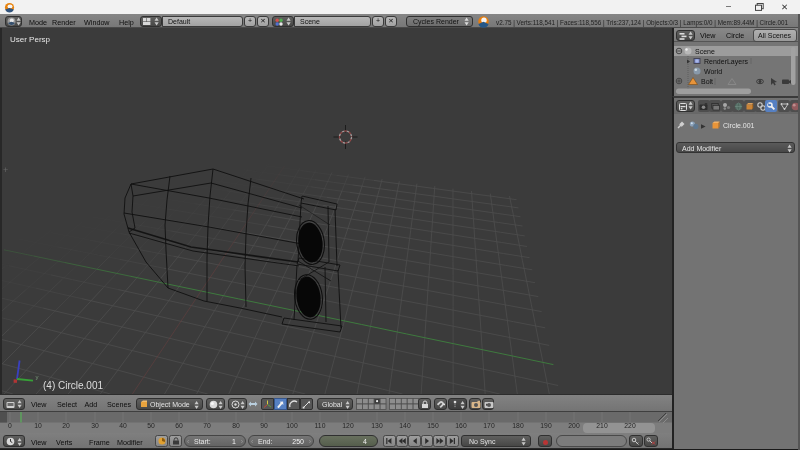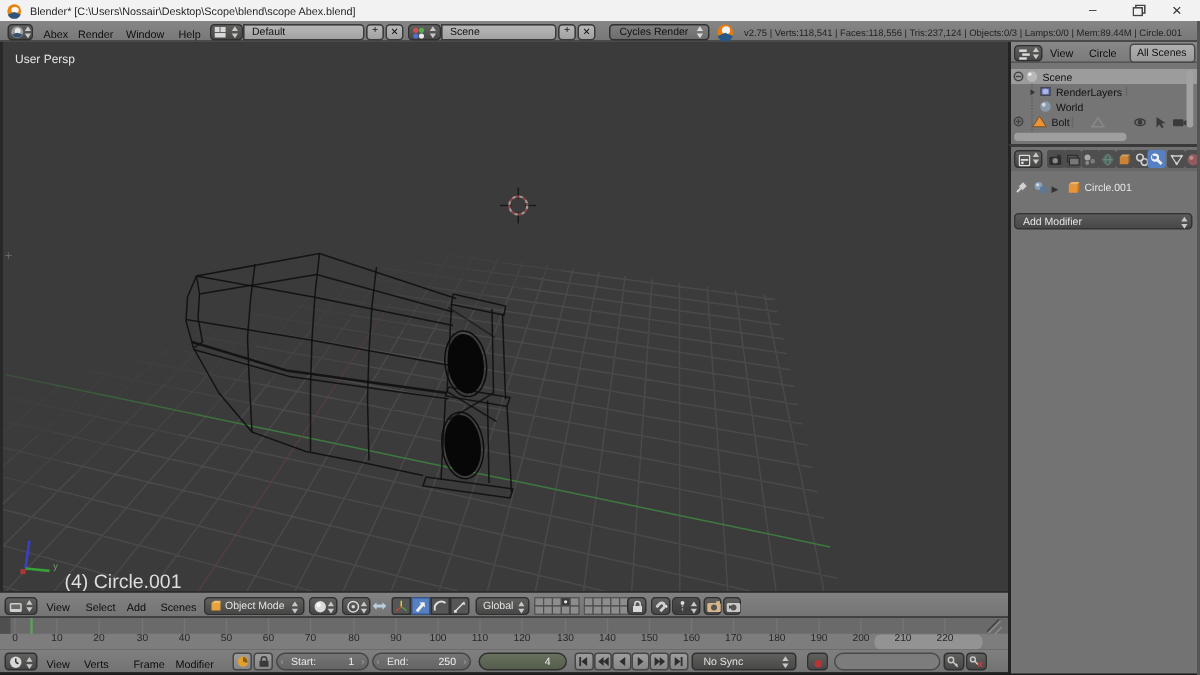--- a/index.html
+++ b/index.html
@@ -7,40 +7,39 @@
 .fld{position:absolute;background:linear-gradient(#b7b7b7,#a2a2a2);border:1px solid #3a3a3a;border-radius:3px;color:#111;font-size:7px}
 .mtxt{position:absolute;color:#0d0d0d;font-size:7.2px}
 </style></head>
 <body>
 <div class="abs" style="left:0;top:0;width:800px;height:14px;background:#f2f2f2">
 <svg class="abs" style="left:4px;top:2px" width="11" height="11">
       <circle cx="5.5" cy="5.5" r="4.6" fill="#e8830d"></circle>
       <ellipse cx="6" cy="4.6" rx="2.5" ry="2" fill="#f6f6f6"></ellipse>
       <path d="M1.2 7.6 A4.6 4.6 0 0 0 9.8 7.6 L5.5 6 Z" fill="#30547e"></path>
     </svg>
-<div class="abs" style="left:20px;top:3px;font-size:7.2px;color:#262626">Blender* [C:\Users\Nossair\Desktop\Scope\blend\scope Abex.blend]</div>
 <div class="abs" style="left:726px;top:1px;width:10px;font-size:9px;color:#333">–</div>
 <svg class="abs" style="left:755px;top:3px" width="9" height="8">
       <rect x="2.2" y="0.5" width="6" height="5.2" fill="none" stroke="#444" stroke-width="1"></rect>
       <rect x="0.5" y="2.2" width="6" height="5.2" fill="#f2f2f2" stroke="#444" stroke-width="1"></rect>
     </svg>
 <div class="abs" style="left:781px;top:2px;font-size:8.5px;color:#333">✕</div>
 </div>
 <div class="abs" style="left:0;top:14px;width:800px;height:14px;background:linear-gradient(#868686,#787878);border-bottom:1px solid #4a4a4a">
 <div class="ddk" style="left:5px;top:1.5px;width:17px;height:11px"></div>
 <svg style="position:absolute;left:7px;top:3px" width="9" height="9">
       <circle cx="4.5" cy="4.5" r="4" fill="#9a9a9a"></circle>
       <circle cx="4.8" cy="3.6" r="2" fill="#e8e8e8"></circle>
       <path d="M1 6 A4 4 0 0 0 8 6 L4.5 4.8 Z" fill="#35506e"></path>
     </svg>
 <svg class="abs" style="left:16px;top:3px" width="6" height="9">
       <polygon points="0.5,3.7 2.6,0.5 4.7,3.7" fill="#c8c8c8"></polygon>
       <polygon points="0.5,5.3 2.6,8.5 4.7,5.3" fill="#c8c8c8"></polygon>
     </svg>
-<div class="mtxt" style="left:29px;top:3.5px">Abex</div>
+<div class="mtxt" style="left:29px;top:3.5px">Mode</div>
 <div class="mtxt" style="left:52px;top:3.5px">Render</div>
 <div class="mtxt" style="left:84px;top:3.5px">Window</div>
 <div class="mtxt" style="left:119px;top:3.5px">Help</div>
 <div class="ddk" style="left:140px;top:1.5px;width:22px;height:11px"></div>
 <svg style="position:absolute;left:143px;top:3.5px" width="8" height="8">
       <rect width="3.4" height="3.4" x="0" y="0" fill="#d8d8d8"></rect>
       <rect width="3.4" height="3.4" x="4" y="0" fill="#d8d8d8"></rect>
       <rect width="7.4" height="3" x="0" y="4" fill="#d8d8d8"></rect>
     </svg>
 <svg class="abs" style="left:154px;top:3px" width="6" height="9">
@@ -155,21 +154,21 @@
 <circle r="6" fill="none" stroke="#9a4848" stroke-width="1.4" stroke-dasharray="2.4 2.4" stroke-dashoffset="2.4" stroke-opacity="0.9"></circle>
 </g>
 <g transform="translate(15,351)">
 <line x1="0" y1="0" x2="2.6" y2="-18.5" stroke="#3a40c0" stroke-width="1.8"></line>
 <line x1="0" y1="0" x2="16" y2="1.6" stroke="#37a037" stroke-width="1.8"></line>
 <rect x="-3.4" y="0.4" width="3.4" height="3.4" fill="#b03535"></rect>
 <text x="18.5" y="0" font-size="6" fill="#7a9a7a">y</text>
 </g>
 </svg>
 <div class="abs" style="left:8px;top:6.5px;font-size:8px;color:#e6e6e6">User Persp</div>
-<div class="abs" style="left:41px;top:351.5px;font-size:13px;color:#dedede">(4) Circle.001</div>
+<div class="abs" style="left:41px;top:351.5px;font-size:10px;color:#dedede">(4) Circle.001</div>
 <div class="abs" style="left:1px;top:137px;font-size:9px;color:#666">+</div>
 </div>
 <div class="abs" style="left:0;top:394px;width:672px;height:18px;background:linear-gradient(#828282,#747474);border-top:1px solid #2c2c2c;border-bottom:1px solid #3f3f3f">
 <div class="ddk" style="left:3px;top:2.5px;width:22px;height:12px"></div>
 <svg style="position:absolute;left:6px;top:5px" width="9" height="9">
       <rect x="0.5" y="2" width="8" height="6" rx="1" fill="#cfcfcf"></rect>
       <rect x="1.5" y="3" width="6" height="3" fill="#6a6a6a"></rect>
     </svg>
 <svg class="abs" style="left:17px;top:4px" width="6" height="10">
       <polygon points="0.5,4.2 2.6,1 4.7,4.2" fill="#c8c8c8"></polygon>

